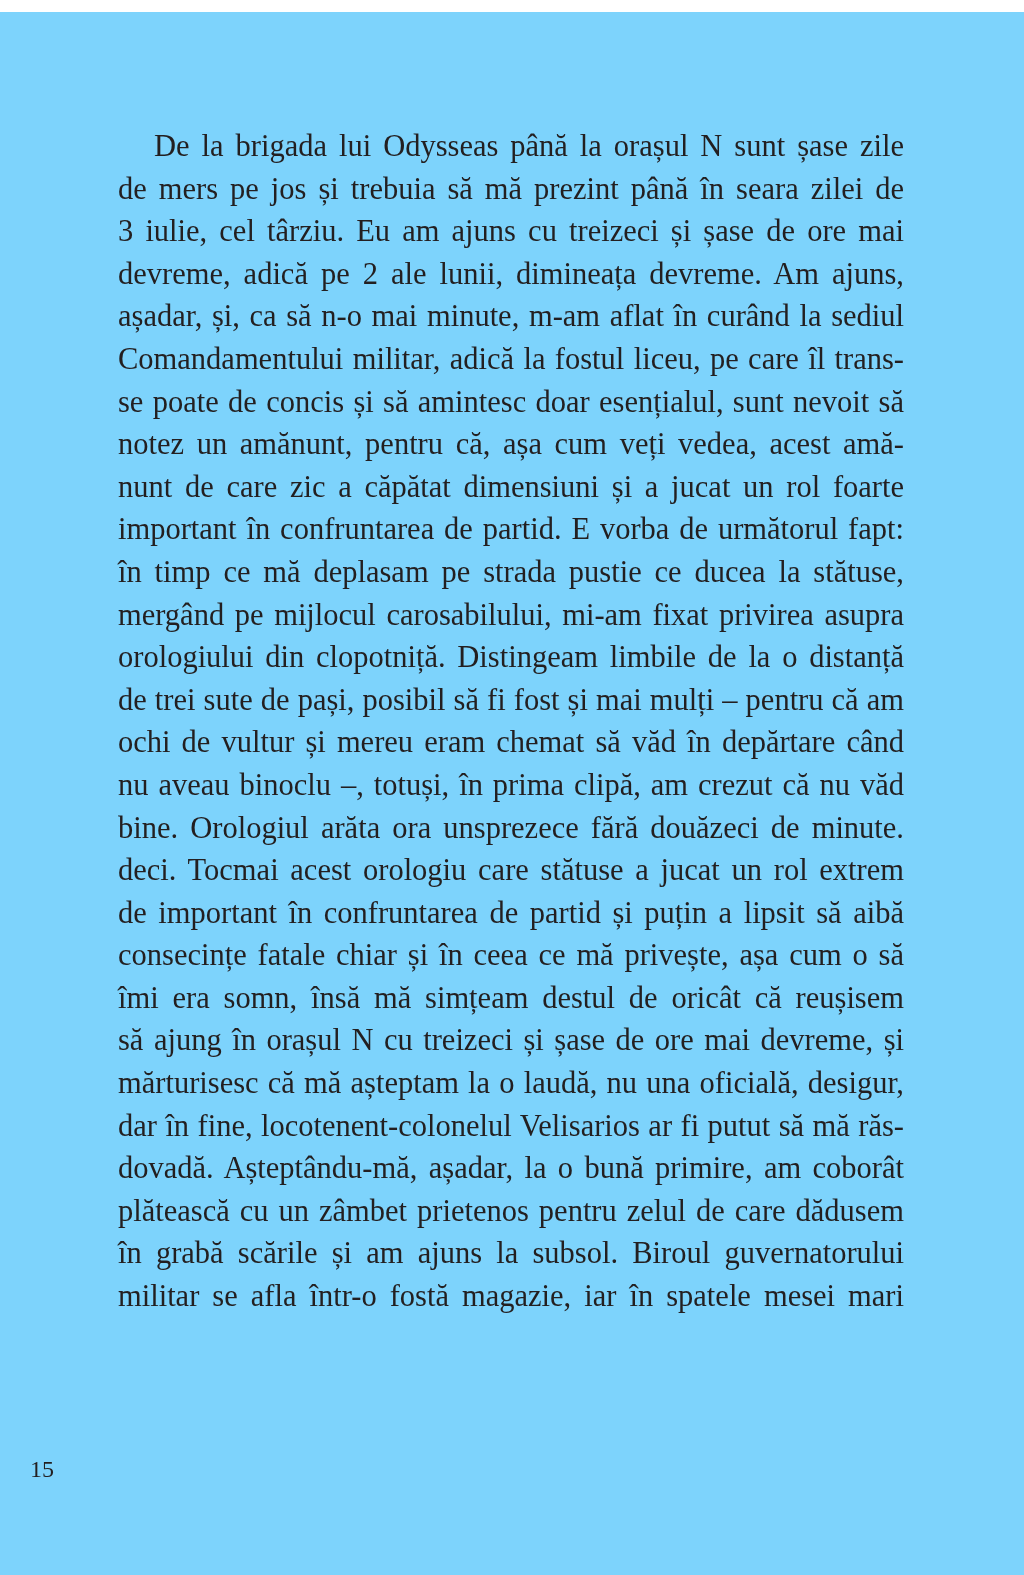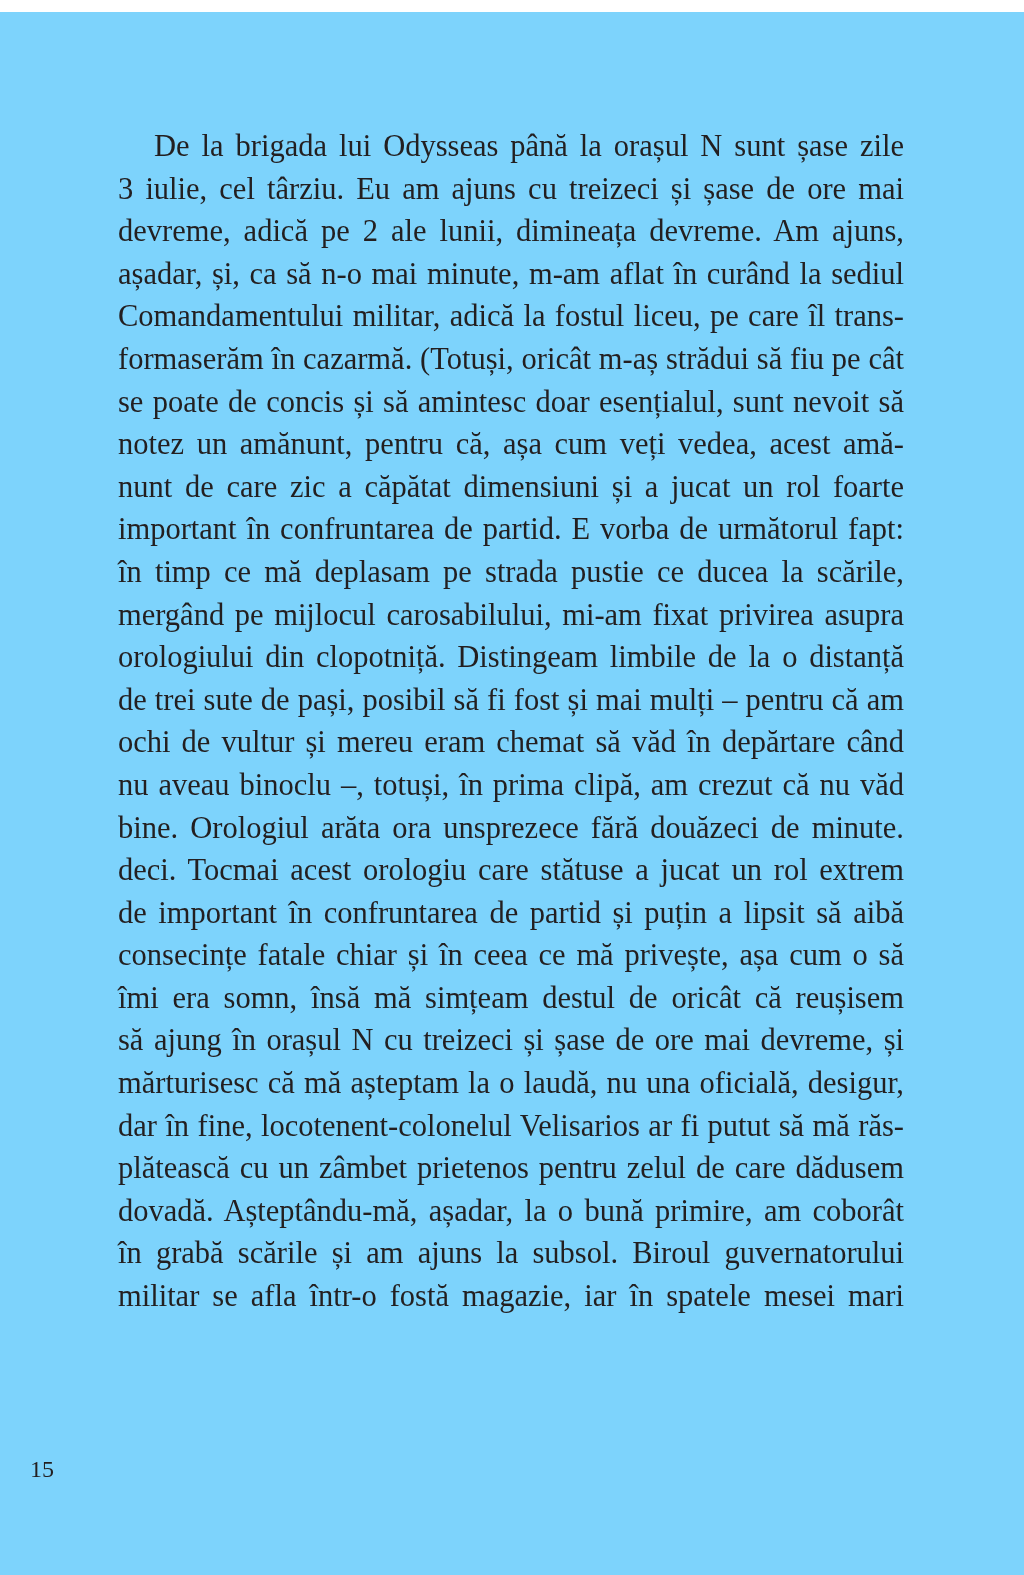--- a/index.html
+++ b/index.html
@@ -54,42 +54,42 @@
       color: #231f20;
       padding-left: 30px;
     }
   </style>
 </head>
 <body>
 
 <div class="page">
   <div class="text-block">
     <span class="line first">De la brigada lui Odysseas până la orașul N sunt șase zile</span>
+    <span class="line">de mers pe jos și trebuia să mă prezint până în seara zilei de</span>
     <span class="line">3 iulie, cel târziu. Eu am ajuns cu treizeci și șase de ore mai</span>
     <span class="line">devreme, adică pe 2 ale lunii, dimineața devreme. Am ajuns,</span>
     <span class="line">așadar, și, ca să n-o mai minute, m-am aflat în curând la sediul</span>
     <span class="line">Comandamentului militar, adică la fostul liceu, pe care îl trans-</span>
-    <span class="line">formaserăm în cazarmă. (Totuși, oricât m-aș strădui să fiu pe cât</span>
     <span class="line">se poate de concis și să amintesc doar esențialul, sunt nevoit să</span>
     <span class="line">notez un amănunt, pentru că, așa cum veți vedea, acest amă-</span>
     <span class="line">nunt de care zic a căpătat dimensiuni și a jucat un rol foarte</span>
     <span class="line">important în confruntarea de partid. E vorba de următorul fapt:</span>
-    <span class="line">în timp ce mă deplasam pe strada pustie ce ducea la scările,</span>
+    <span class="line">în timp ce mă deplasam pe strada pustie ce ducea la stătuse,</span>
     <span class="line">mergând pe mijlocul carosabilului, mi-am fixat privirea asupra</span>
     <span class="line">orologiului din clopotniță. Distingeam limbile de la o distanță</span>
     <span class="line">de trei sute de pași, posibil să fi fost și mai mulți – pentru că am</span>
     <span class="line">ochi de vultur și mereu eram chemat să văd în depărtare când</span>
     <span class="line">nu aveau binoclu –, totuși, în prima clipă, am crezut că nu văd</span>
     <span class="line">bine. Orologiul arăta ora unsprezece fără douăzeci de minute.</span>
     <span class="line">deci. Tocmai acest orologiu care stătuse a jucat un rol extrem</span>
     <span class="line">de important în confruntarea de partid și puțin a lipsit să aibă</span>
     <span class="line">consecințe fatale chiar și în ceea ce mă privește, așa cum o să</span>
     <span class="line">îmi era somn, însă mă simțeam destul de oricât că reușisem</span>
     <span class="line">să ajung în orașul N cu treizeci și șase de ore mai devreme, și</span>
     <span class="line">mărturisesc că mă așteptam la o laudă, nu una oficială, desigur,</span>
     <span class="line">dar în fine, locotenent-colonelul Velisarios ar fi putut să mă răs-</span>
+    <span class="line">dovadă. Așteptându-mă, așadar, la o bună primire, am coborât</span>
     <span class="line">plătească cu un zâmbet prietenos pentru zelul de care dădusem</span>
-    <span class="line">dovadă. Așteptându-mă, așadar, la o bună primire, am coborât</span>
     <span class="line">în grabă scările și am ajuns la subsol. Biroul guvernatorului</span>
     <span class="line">militar se afla într-o fostă magazie, iar în spatele mesei mari</span>
   </div>
   <div class="page-number">15</div>
 </div>
 
 </body></html>

